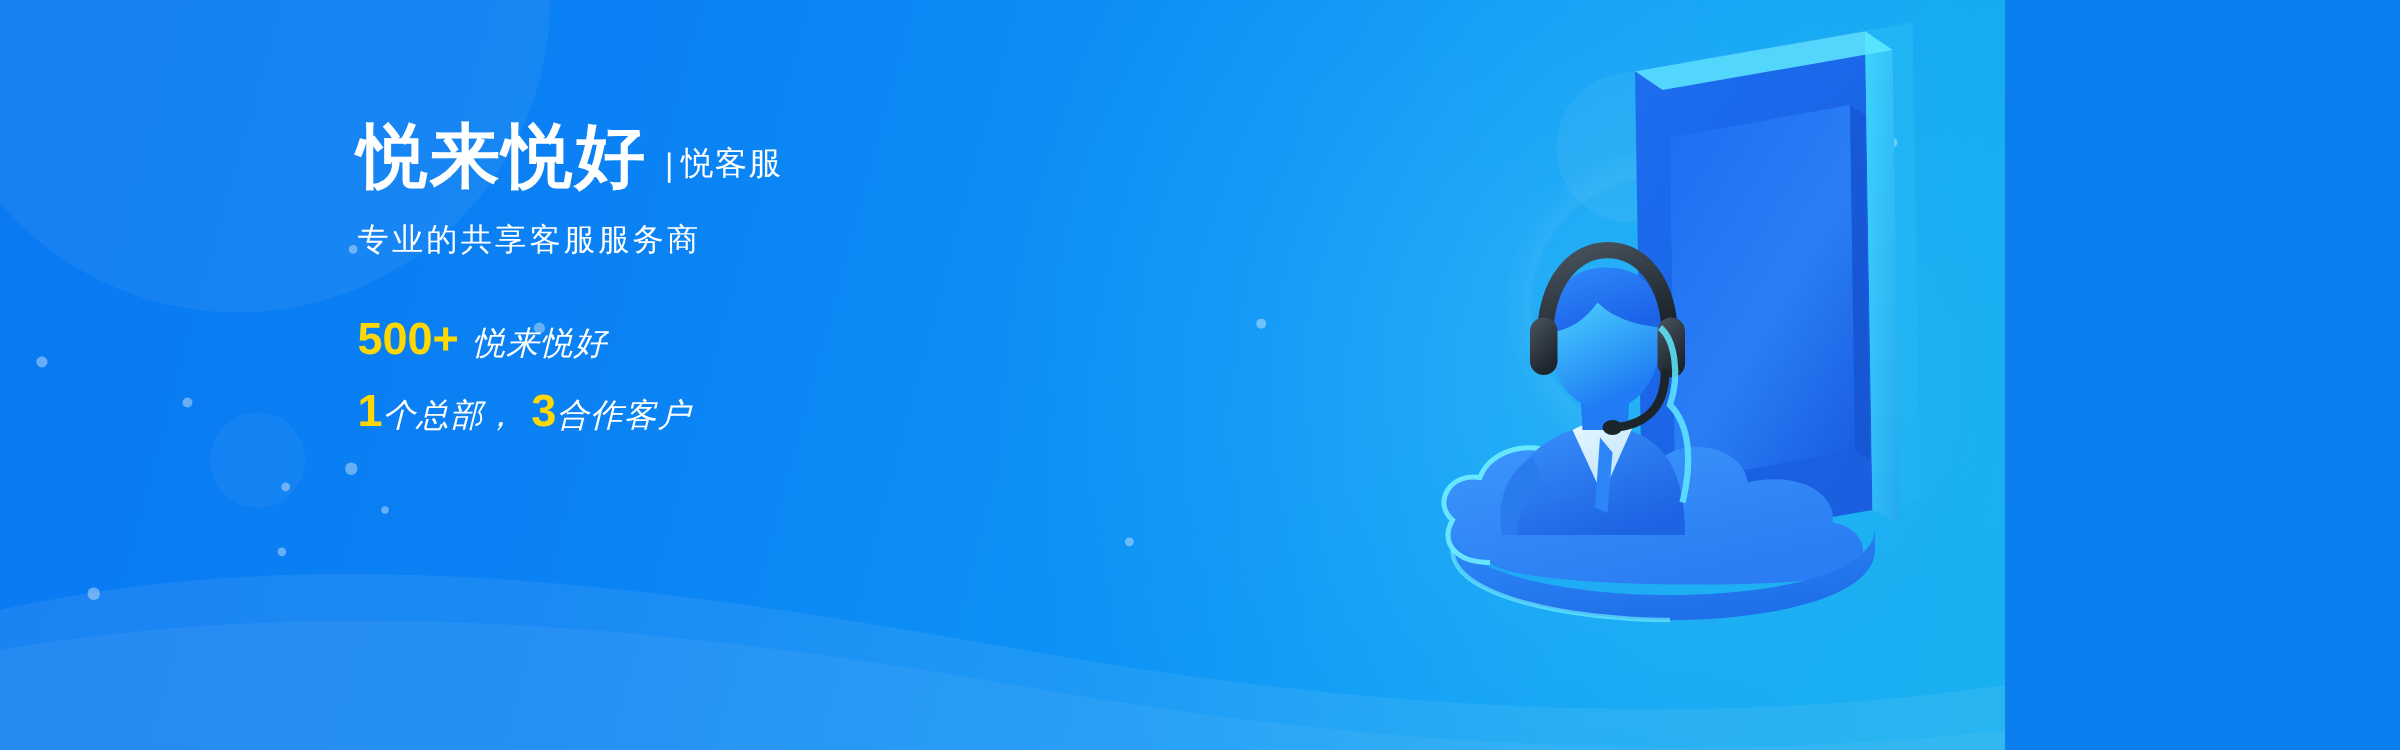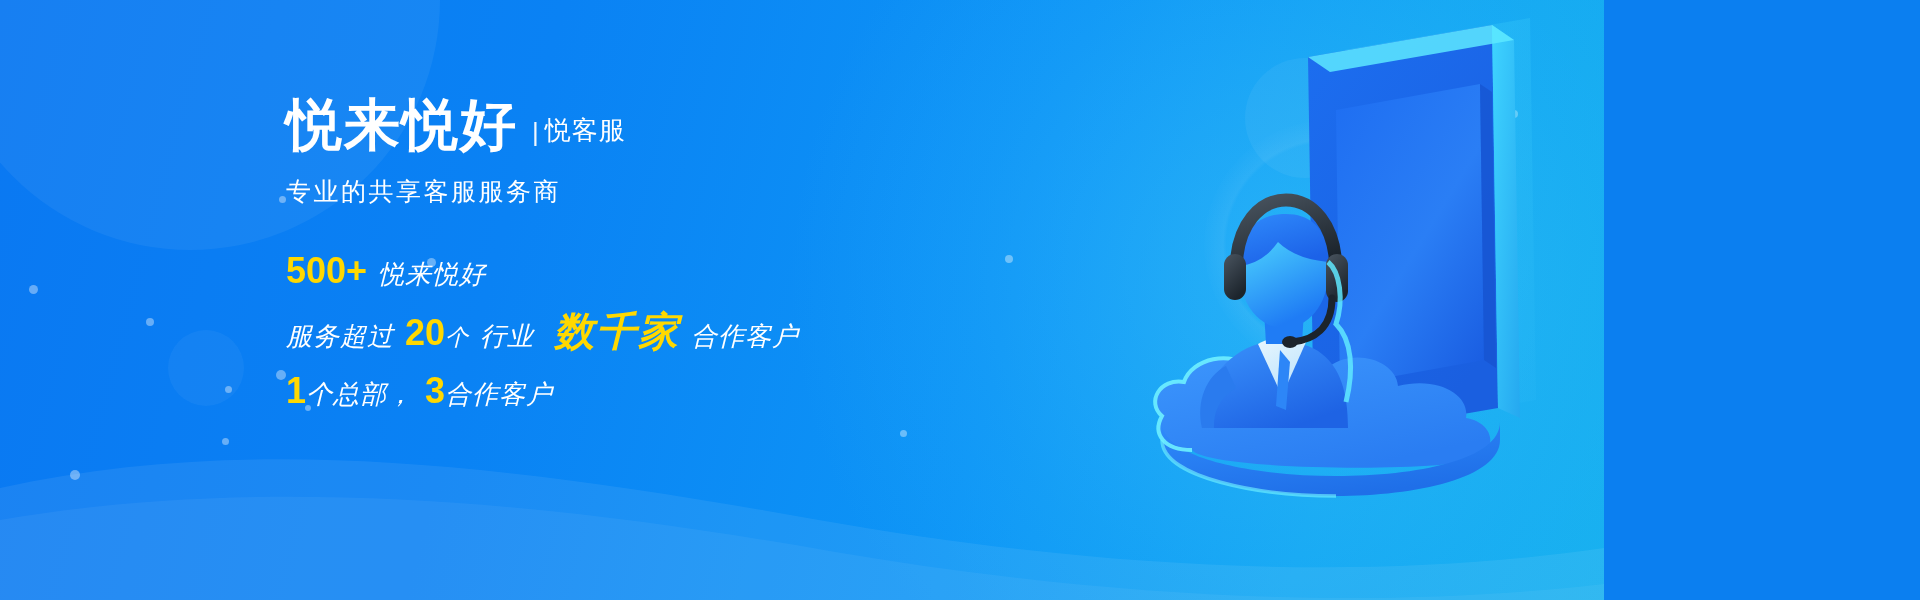--- a/index.html
+++ b/index.html
@@ -154,23 +154,20 @@
     </div>
 
     <div class="tagline">专业的共享客服服务商</div>
 
     <div class="stats">
 
       <div class="stat-line">
         <span class="num">500+</span><span class="sp"></span><span class="txt">悦来悦好</span>
       </div>
 
-      <div class="stat-line">
-        <span class="txt">服务超过</span><span class="sp"></span><span class="num">20</span><span class="txt-sm">个</span><span class="sp"></span><span class="txt">行业</span><span class="sp-wide"></span><span class="num-big">数千家</span><span class="sp"></span><span class="txt">合作客户</span>
-      </div>
 
       <div class="stat-line">
         <span class="num">1</span><span class="txt">个总部，</span><span class="sp"></span><span class="num">3</span><span class="txt">合作客户</span>
       </div>
 
     </div>
   </div>
 
   <div class="illustration">
     <svg viewBox="0 0 520 520" width="520" height="520">

